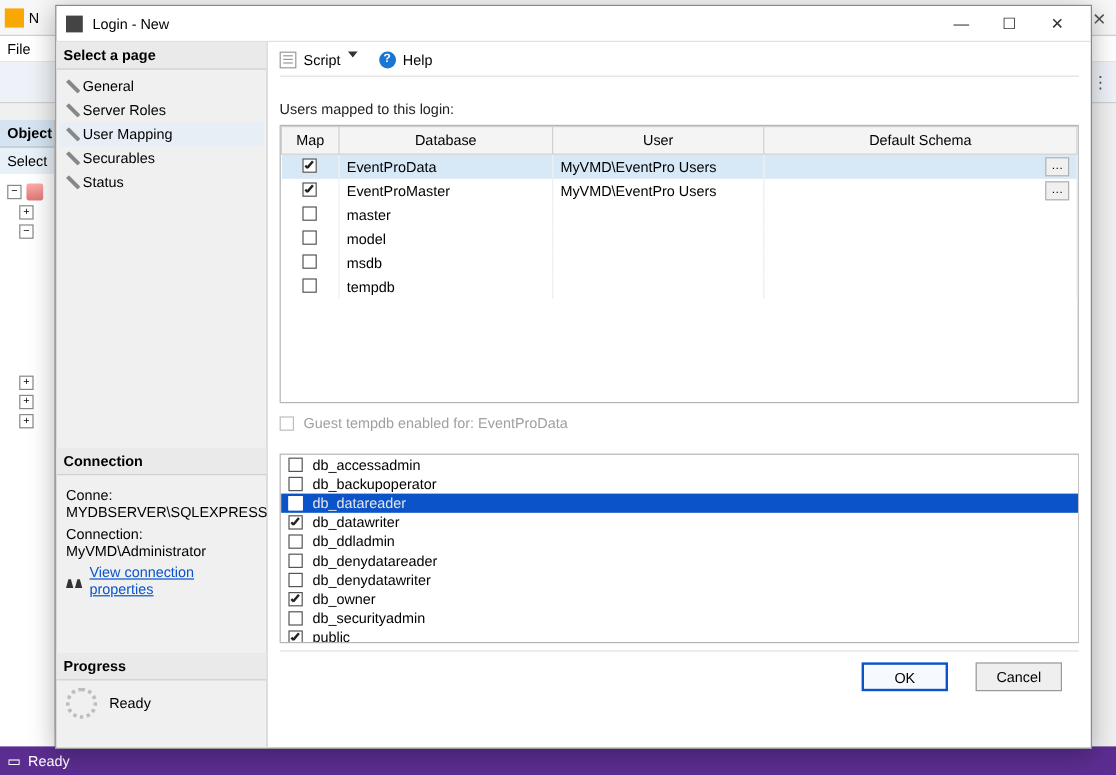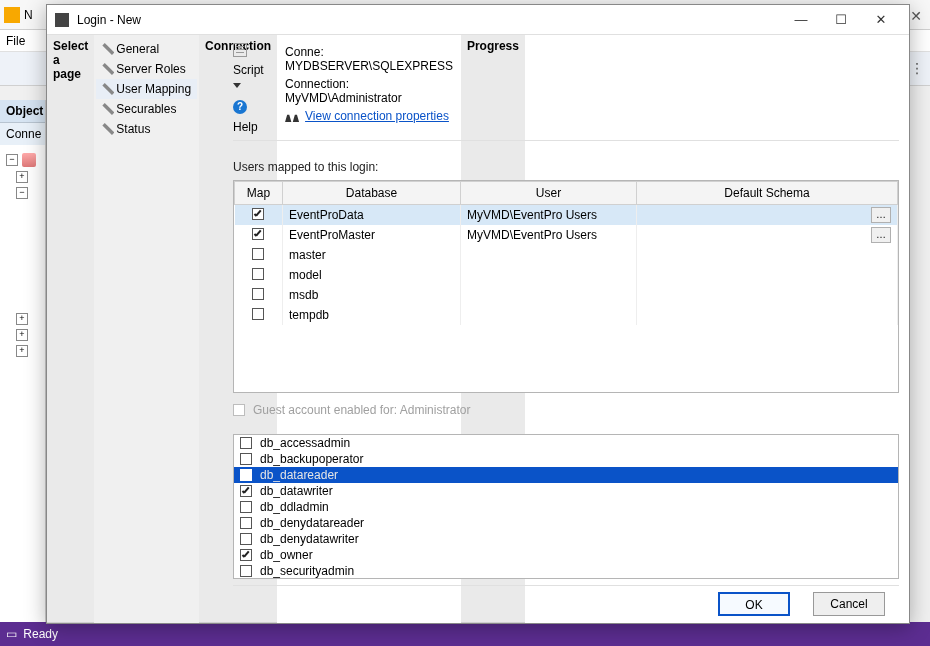--- a/index.html
+++ b/index.html
@@ -21,37 +21,37 @@
   .bg-right-x { position:absolute; top:8px; right:8px; color:#555; font-size:14px;}
   .bg-rdots { position:absolute; right:6px; top:60px; font-size:14px; color:#555;}
 
   
   .dlg { position:absolute; left:46px; top:4px; width:864px; height:620px; background:#fff; box-shadow:0 4px 20px rgba(0,0,0,.3); border:1px solid #888; display:flex; flex-direction:column; }
   .dlg-titlebar { height:30px; display:flex; align-items:center; padding:0 8px; border-bottom:1px solid #e0e0e0;}
   .dlg-titlebar .ticon { width:14px;height:14px;background:#444;}
   .dlg-title { margin-left:8px; flex:1; }
   .winbtn { width:40px; text-align:center; font-size:13px; color:#333; padding:4px 0;}
   .dlg-body { flex:1; display:flex; overflow:hidden;}
-  .dlg-left { width:176px; background:#f0f0f0; border-right:1px solid #d0d0d0; display:flex; flex-direction:row;}
+  .dlg-left { width:176px; background:#f0f0f0; border-right:1px solid #d0d0d0; display:flex; flex-direction:column;}
   .sect-header { font-weight:700; padding:4px 6px; border-bottom:1px solid #d0d0d0; background:#eaeaea;}
   .dlg-left-pages { padding:4px 2px; flex:0 0 auto;}
   .page-item { display:flex; align-items:center; gap:2px; padding:3px 6px; cursor:default;}
   .page-item.sel { background:#e8eef6;}
   .wrench { width:12px;height:12px; background:#888; clip-path:polygon(20% 0,100% 80%,80% 100%,0 20%); }
   .spacer-flex { flex:1;}
   .conn-body { padding:6px 8px; font-size:12px;}
   .conn-body .lbl { margin-top:4px;}
   .conn-body .val { margin-bottom:4px;}
   .link { color:#0a53c8; text-decoration:underline; display:flex; align-items:center; gap:6px;}
   .people-icon { width:14px;height:12px; display:inline-block; background:#333; clip-path:polygon(0 100%,15% 40%,30% 40%,45% 100%,55% 100%,70% 40%,85% 40%,100% 100%); }
   .progress-body { padding:6px 8px; display:flex; align-items:center; gap:10px;}
   .spinner { width:26px;height:26px;border:3px dotted #bdbdbd;border-radius:50%;}
 
   .dlg-right { flex:1; display:flex; flex-direction:column; padding:6px 10px 0 10px; gap:6px; min-width:0;}
-  .dlg-toolbar { display:flex; gap:6px; padding:2px 0 6px; border-bottom:1px solid #e0e0e0;flex-direction:column;}
+  .dlg-toolbar { display:flex; gap:6px; padding:2px 0 6px; border-bottom:1px solid #e0e0e0;}
   .script-icon { width:14px;height:14px;border:1px solid #999; position:relative;}
   .script-icon::after{content:""; position:absolute; left:2px; top:2px; right:2px; height:1px; background:#999; box-shadow:0 3px 0 #999,0 6px 0 #999;}
   .drop-arrow { width:0;height:0;border-left:4px solid transparent;border-right:4px solid transparent;border-top:5px solid #333;}
   .spacer6{width:6px;}
   .help-icon { width:14px;height:14px;border-radius:50%; background:#1976d2;color:#fff; font-size:10px; text-align:center; line-height:14px; font-weight:bold;}
   
   .section-label { color:#222; }
   .grid { border:1px solid #b5b5b5; height:232px; overflow:hidden; background:#fff; position:relative;}
   table.usermap { width:100%; border-collapse:collapse;}
   table.usermap th { background:#f4f4f4; font-weight:400; text-align:center; padding:4px 6px; border:1px solid #d0d0d0; font-size:12px;}
@@ -92,21 +92,21 @@
     <span>N</span>
     <span class="bg-right-x">✕</span>
   </div>
   <div class="bg-menubar">
     <span>File</span>
   </div>
   <div class="bg-toolbar1"></div>
   <span class="bg-rdots">⋮</span>
   <div class="bg-side">
     <div class="bg-side-title">Object</div>
-    <div style="padding:4px 6px;white-space:nowrap;overflow:hidden;">Conne</div>
+    <div style="padding:4px 6px;white-space:nowrap;overflow:hidden;">Select</div>
     <div class="bg-side-body">
       <div class="bg-side-item">
           <span class="tree-icon">−</span>
           <span class="db-icon-mini"></span>
         </div>
       <div class="bg-side-item" style="padding-left:10px;">
           <span class="tree-icon">+</span>
         </div>
       <div class="bg-side-item" style="padding-left:10px;">
           <span class="tree-icon">−</span>
@@ -250,21 +250,21 @@
                 <td class="db-col">tempdb</td>
                 <td class="user-col"></td>
                 <td class="sch-col"></td>
               </tr>
             </tbody>
         </table>
       </div>
 
       <div class="guest-row">
         <span class="cb"></span>
-        <span>Guest account enabled for: Administrator</span>
+        <span>Guest tempdb enabled for: EventProData</span>
       </div>
 
       <div style="height:6px;"></div>
       <div class="roles-box" id="roles">
           <div class="role-item">
             <span class="cb"></span>
             <span>db_accessadmin</span>
           </div>
           <div class="role-item">
             <span class="cb"></span>

